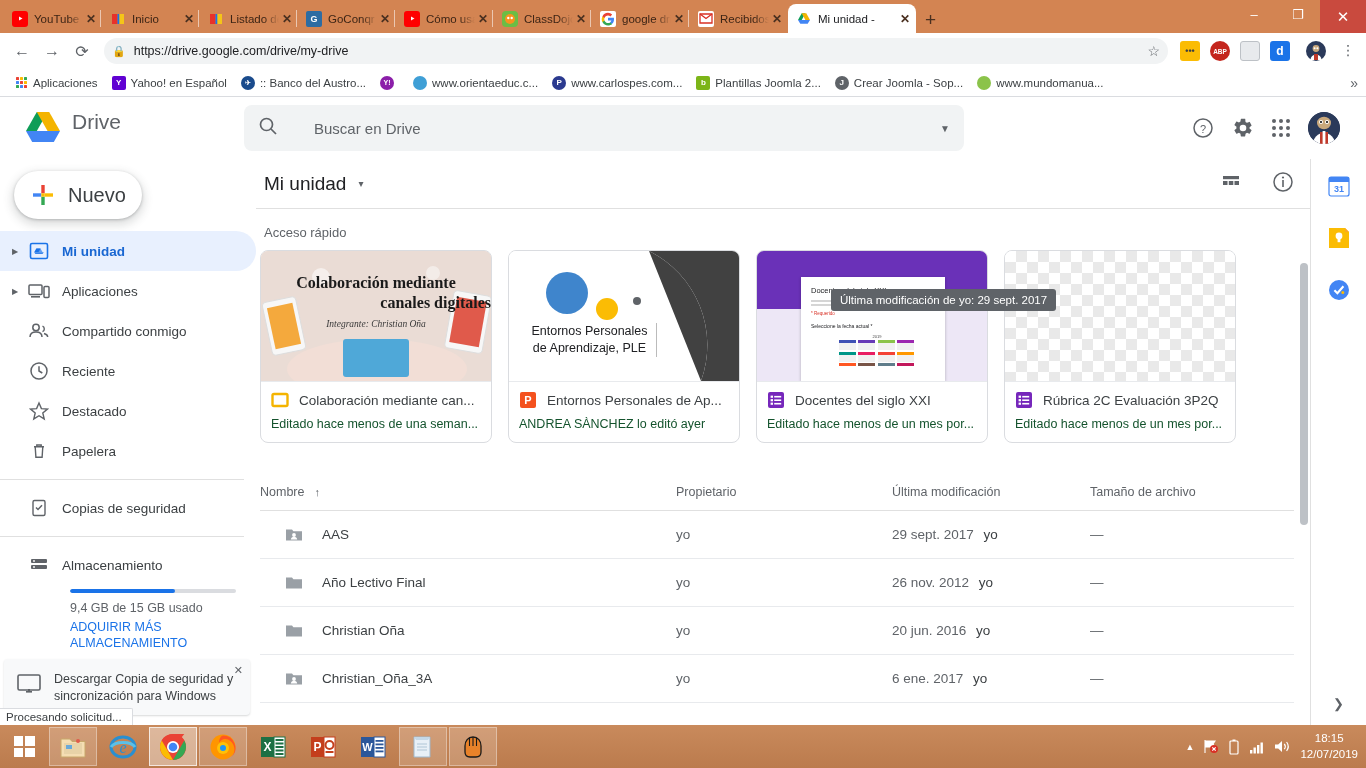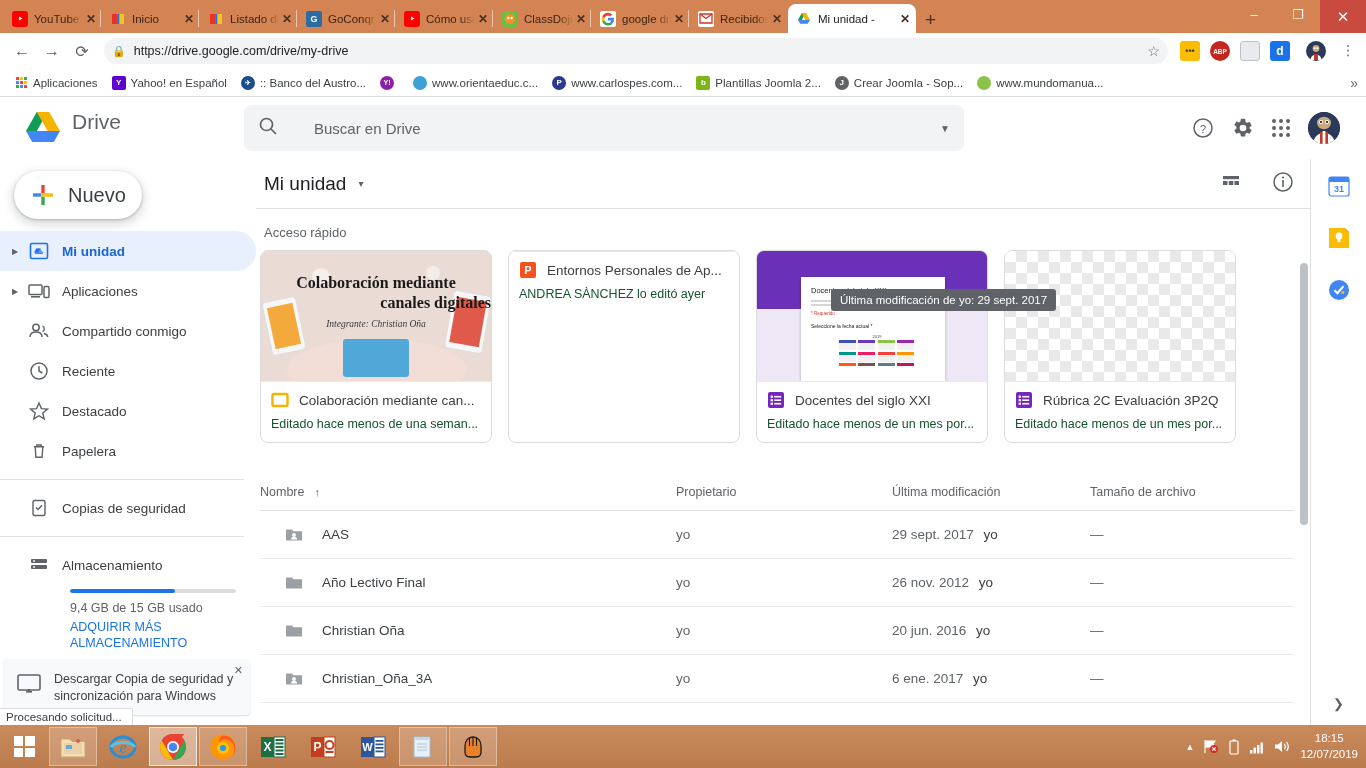--- a/index.html
+++ b/index.html
@@ -742,20 +742,33 @@
                         <rect x="1.5" y="3" width="15" height="12" rx="1.5" fill="none" stroke="#f4b400" stroke-width="2.4"></rect>
                       </svg>
                   </span>
                   <span class="card-name">Colaboración mediante can...</span>
                 </div>
                 <div class="card-sub">Editado hace menos de una seman...</div>
               </div>
             </div>
 
             <div class="card">
+              <div class="card-thumb" style="background:#fff;">
+                <svg width="232" height="130" viewBox="0 0 232 130" style="position:absolute;inset:0;">
+                  <path d="M232 0v130h-40A105 105 0 00140 0z" fill="#414141"></path>
+                  <path d="M140 0A105 105 0 01192 130" fill="#414141"></path>
+                  <circle cx="58" cy="42" r="21" fill="#3f85cc"></circle>
+                  <circle cx="98" cy="58" r="11" fill="#fbbc04"></circle>
+                  <circle cx="128" cy="50" r="4" fill="#5f6368"></circle>
+                </svg>
+                <div style="position:absolute;left:20px;top:72px;width:128px;border-right:1.5px solid #bbb;padding-right:6px;text-align:center;">
+                  <div style="font-size:12.5px;color:#202124;line-height:1.35;">Entornos Personales</div>
+                  <div style="font-size:12.5px;color:#202124;line-height:1.35;">de Aprendizaje, PLE</div>
+                </div>
+              </div>
               <div class="card-meta">
                 <div class="card-row1">
                   <span class="card-ficon">
                     <svg width="18" height="18" viewBox="0 0 18 18">
                         <rect x="1" y="1" width="16" height="16" rx="2" fill="#f4511e"></rect>
                         <text x="9" y="13" font-size="11" fill="#fff" text-anchor="middle" font-family="Liberation Sans" font-weight="bold">P</text>
                       </svg>
                   </span>
                   <span class="card-name">Entornos Personales de Ap...</span>
                 </div>

